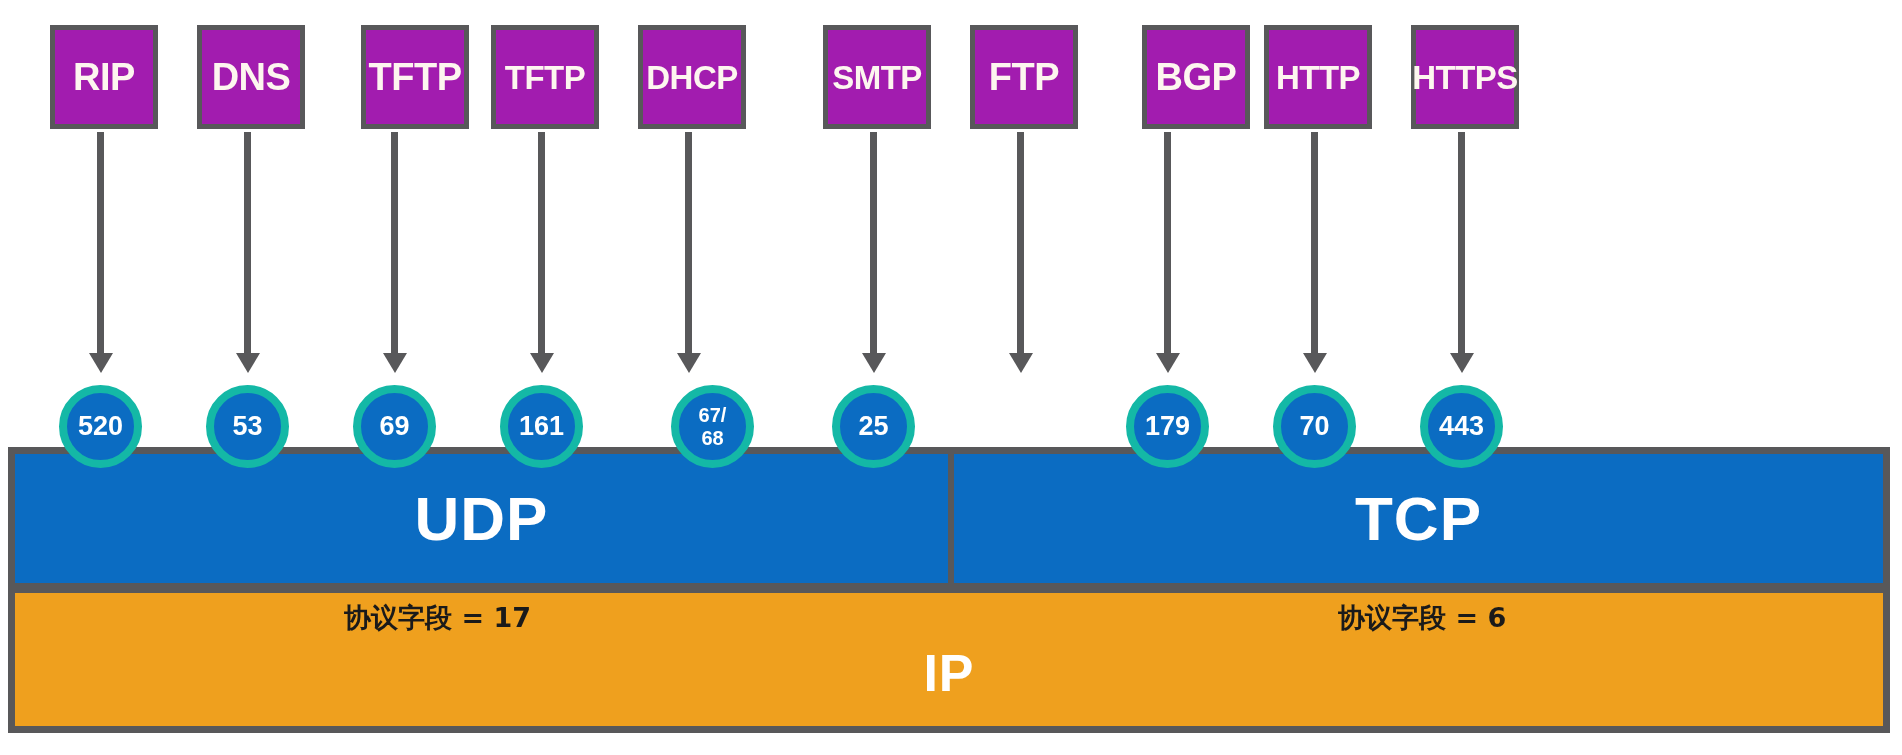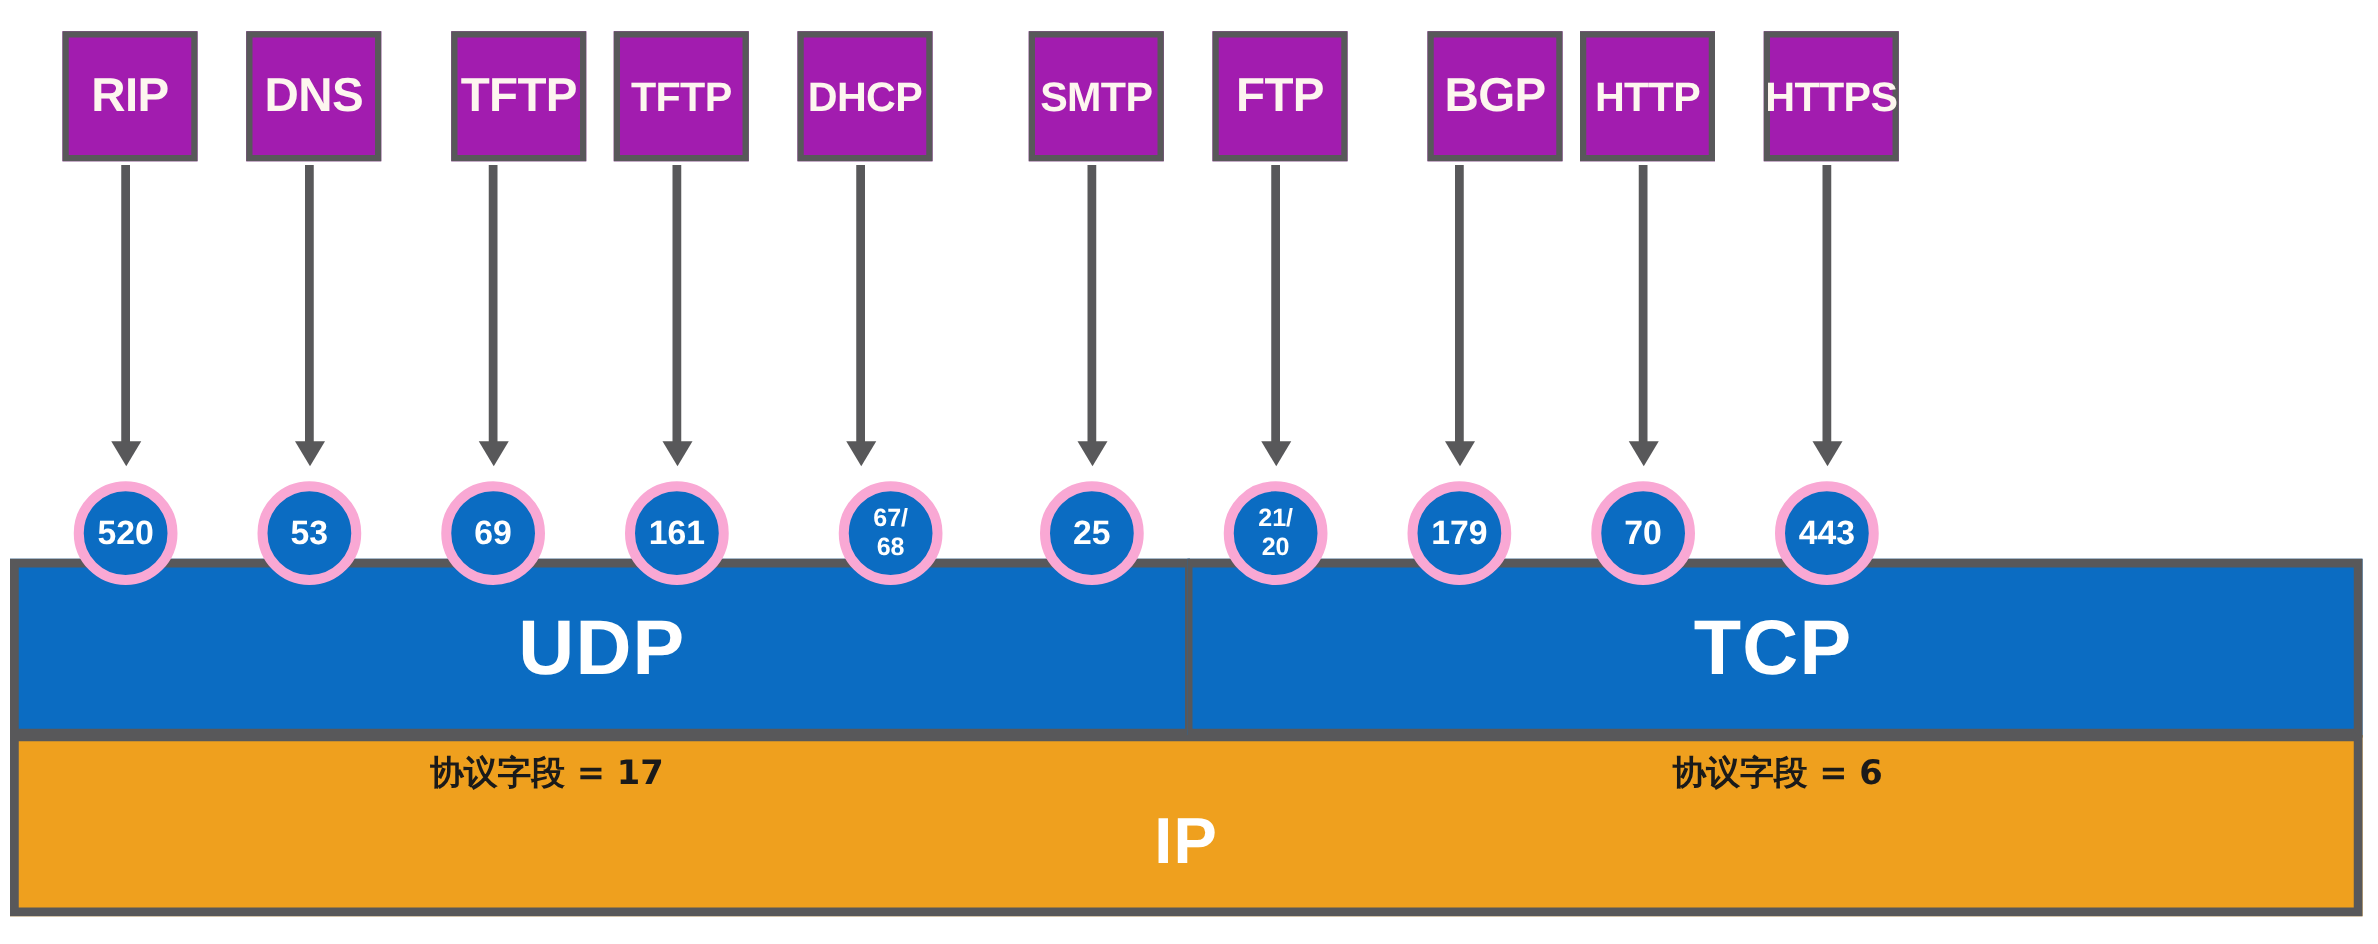--- a/index.html
+++ b/index.html
@@ -117,21 +117,21 @@
 
   
   .port-circle {
     position: absolute;
     top: 385px;
     width: 83px;
     height: 83px;
     margin-left: -41px;
     border-radius: 50%;
     background: #0B6CC2;
-    border: 8px solid #f9a8d4;
+    border: 8px solid #14b8a6;
     box-sizing: border-box;
     display: flex;
     align-items: center;
     justify-content: center;
     flex-direction: column;
     color: #FFFFFF;
     font-weight: bold;
     font-size: 27px;
     line-height: 1.02;
     z-index: 5;
@@ -193,24 +193,20 @@
   <div class="port-circle" id="port-3" style="left: 541px;">
       <span class="pl">161</span>
     </div>
   <div class="port-circle two-line" id="port-4" style="left: 712px;">
       <span class="pl">67/</span>
       <span class="pl">68</span>
     </div>
   <div class="port-circle" id="port-5" style="left: 873px;">
       <span class="pl">25</span>
     </div>
-  <div class="port-circle two-line" id="port-6" style="left: 1020px;">
-      <span class="pl">21/</span>
-      <span class="pl">20</span>
-    </div>
   <div class="port-circle" id="port-7" style="left: 1167px;">
       <span class="pl">179</span>
     </div>
   <div class="port-circle" id="port-8" style="left: 1314px;">
       <span class="pl">70</span>
     </div>
   <div class="port-circle" id="port-9" style="left: 1461px;">
       <span class="pl">443</span>
     </div>
 

